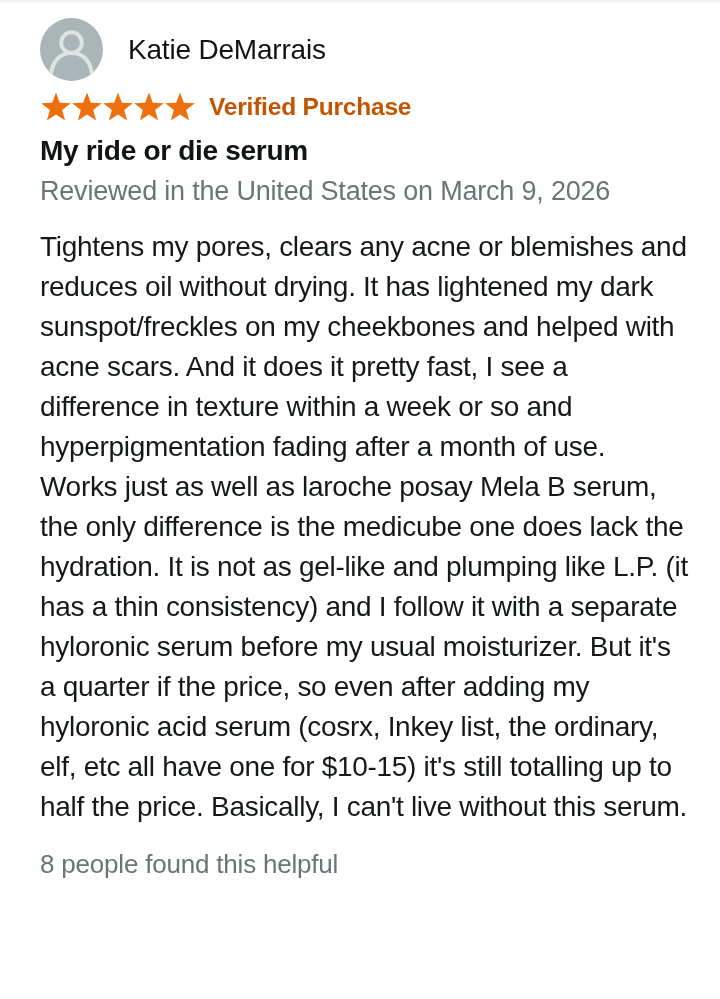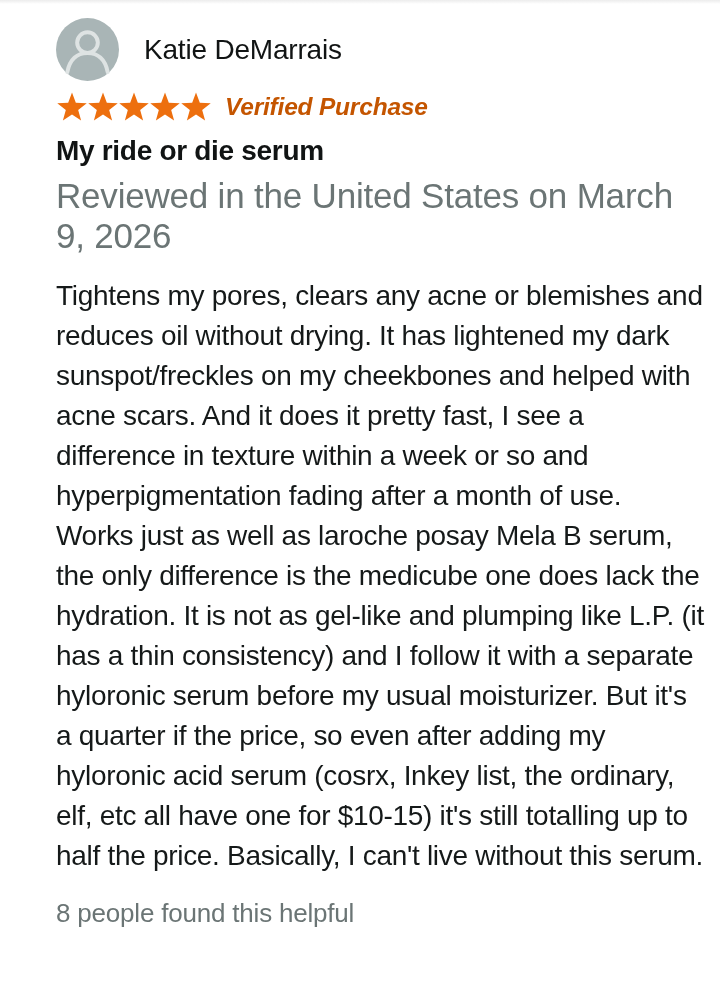--- a/index.html
+++ b/index.html
@@ -23,21 +23,21 @@
     width: 720px;
     height: 999px;
     overflow: hidden;
   }
   .top-edge {
     height: 4px;
     width: 100%;
     background: linear-gradient(#ececec, #ffffff);
   }
   .review-card {
-    padding: 14px 40px 0 56px;
+    padding: 14px 40px 0 40px;
   }
   .reviewer-row {
     display: flex;
     align-items: center;
     gap: 25px;
     margin-top: 0;
   }
   .avatar {
     width: 63px;
     height: 63px;
@@ -50,21 +50,20 @@
     font-size: 28px;
     color: var(--text-dark);
     letter-spacing: -0.2px;
     cursor: pointer;
   }
   .rating-row {
     display: flex;
     align-items: center;
     margin-top: 10px;
     cursor: pointer;
-    font-style: italic;
   }
   .stars {
     display: flex;
     align-items: center;
   }
   .stars svg {
     width: 32px;
     height: 32px;
     display: block;
     margin-right: -1px;
@@ -79,21 +78,21 @@
   .review-title {
     margin-top: 12px;
     font-size: 28px;
     font-weight: 700;
     color: var(--text-dark);
     letter-spacing: -0.3px;
     cursor: pointer;
   }
   .review-date {
     margin-top: 9px;
-    font-size: 35px;
+    font-size: 27px;
     color: var(--text-gray);
     letter-spacing: -0.2px;
   }
   .review-body {
     margin-top: 20px;
     width: 648px;
     font-size: 28px;
     line-height: 40px;
     color: var(--text-body);
     letter-spacing: -0.3px;

